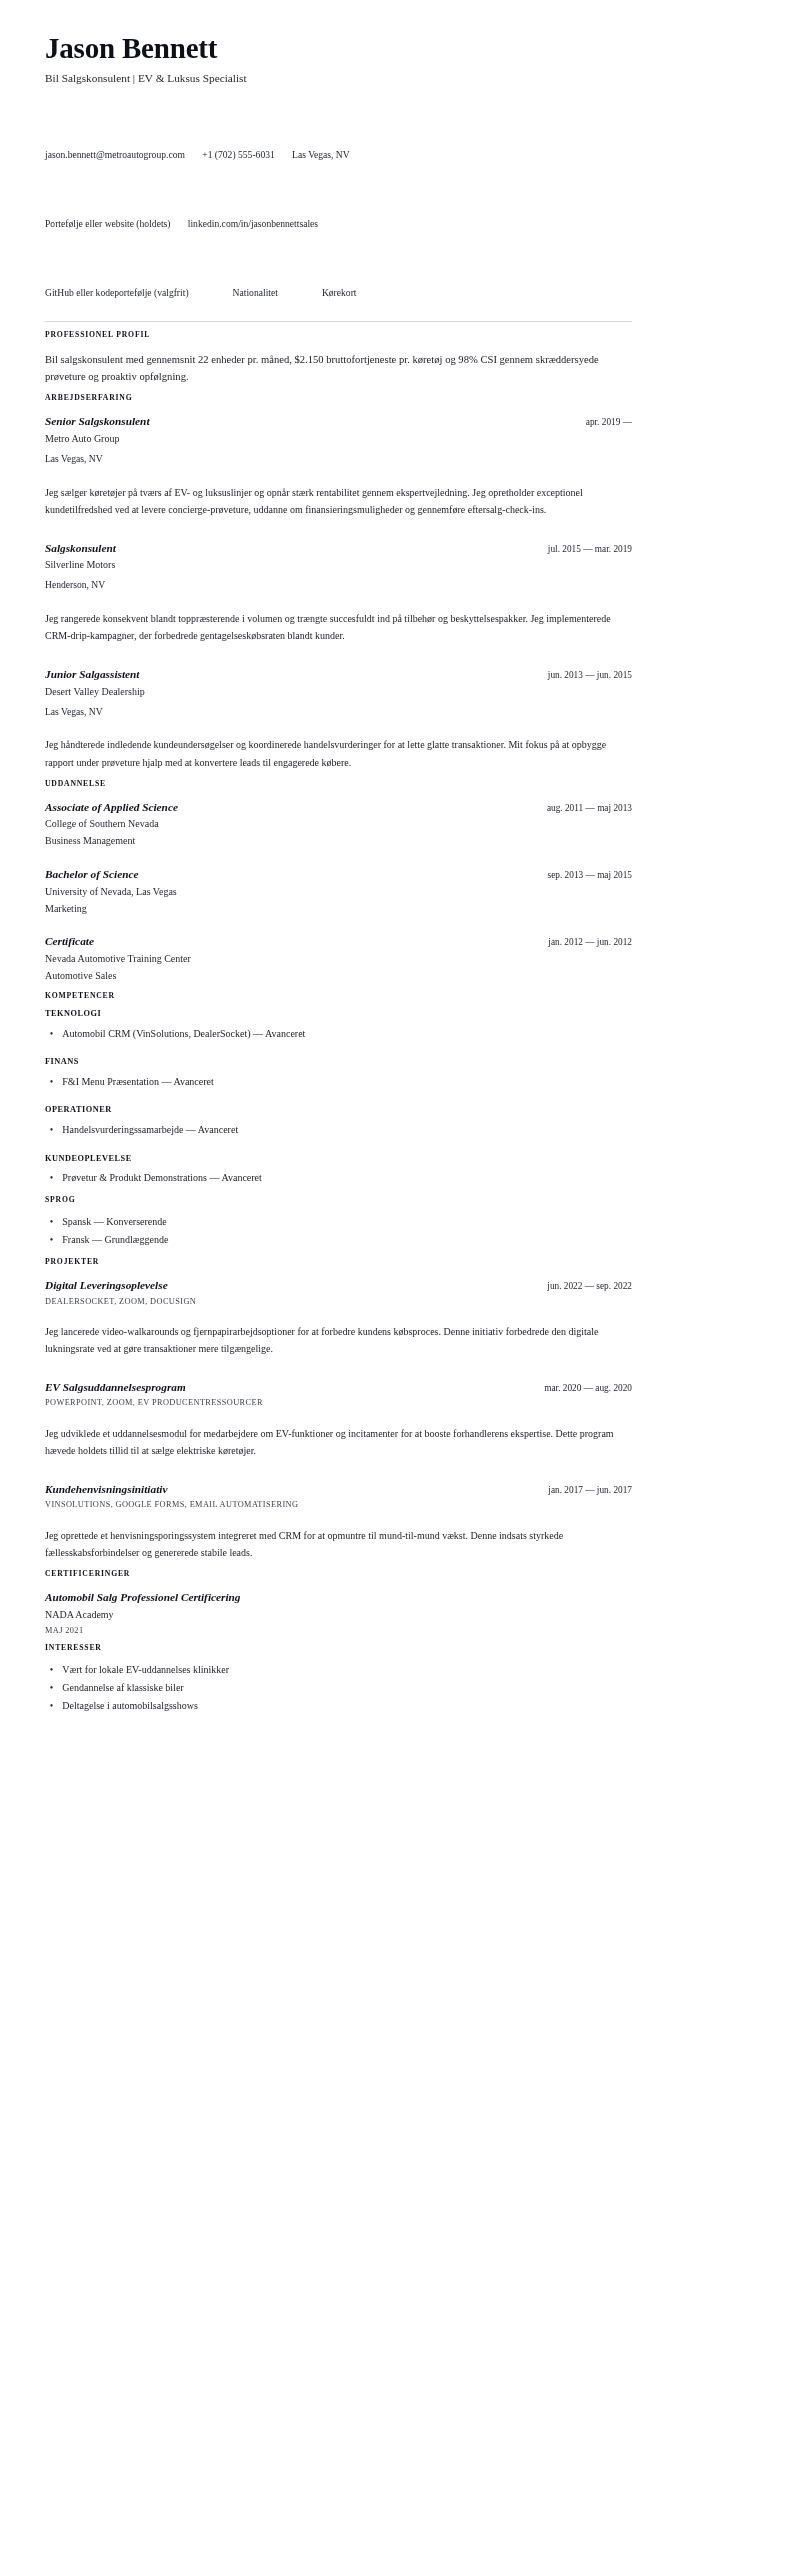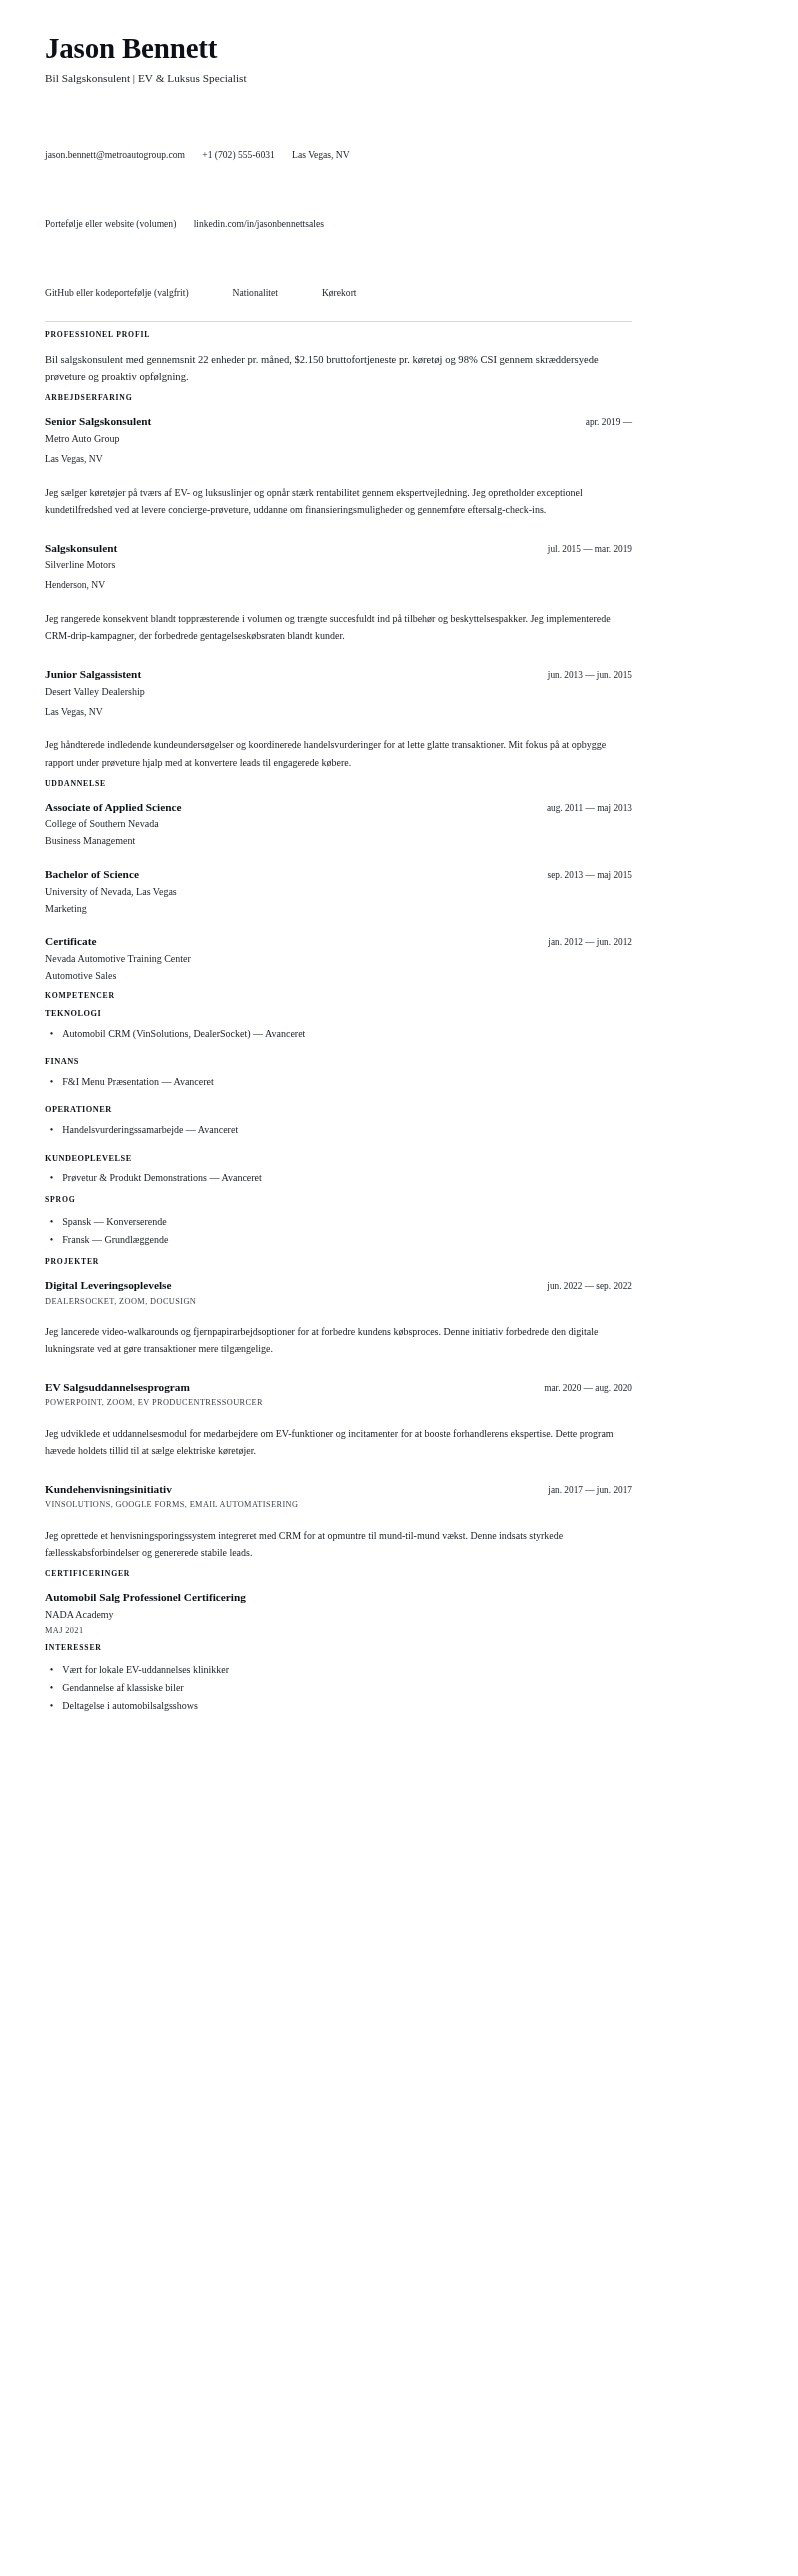--- a/index.html
+++ b/index.html
@@ -86,20 +86,21 @@
     justify-content: space-between;
     align-items: baseline;
     gap: 16px;
   }
   .entry-title {
     font-size: 11.3px;
     font-weight: 700;
     line-height: 1.3;
     margin: 0;
     color: #0d1117;
+    font-style: italic;
   }
   .entry-date {
     font-size: 9.3px;
     line-height: 1.3;
     white-space: nowrap;
     color: #222831;
     text-align: right;
     flex: 0 0 auto;
   }
   .entry-org {
@@ -179,21 +180,21 @@
     <h1 class="name">Jason Bennett</h1>
     <p class="headline">Bil Salgskonsulent | EV &amp; Luksus Specialist</p>
 
     <div class="contact-row">
       <span class="contact-item">jason.bennett@metroautogroup.com</span>
       <span class="contact-item">+1 (702) 555-6031</span>
       <span class="contact-item">Las Vegas, NV</span>
     </div>
 
     <div class="contact-row">
-      <span class="contact-item">Portefølje eller website (volumen)</span>
+      <span class="contact-item">Portefølje eller website (holdets)</span>
       <span class="contact-item">linkedin.com/in/jasonbennettsales</span>
     </div>
 
     <div class="contact-row">
       <span class="contact-item">GitHub eller kodeportefølje (valgfrit)</span>
       <span class="contact-item">Nationalitet</span>
       <span class="contact-item">Kørekort</span>
     </div>
 
     <hr class="rule">

